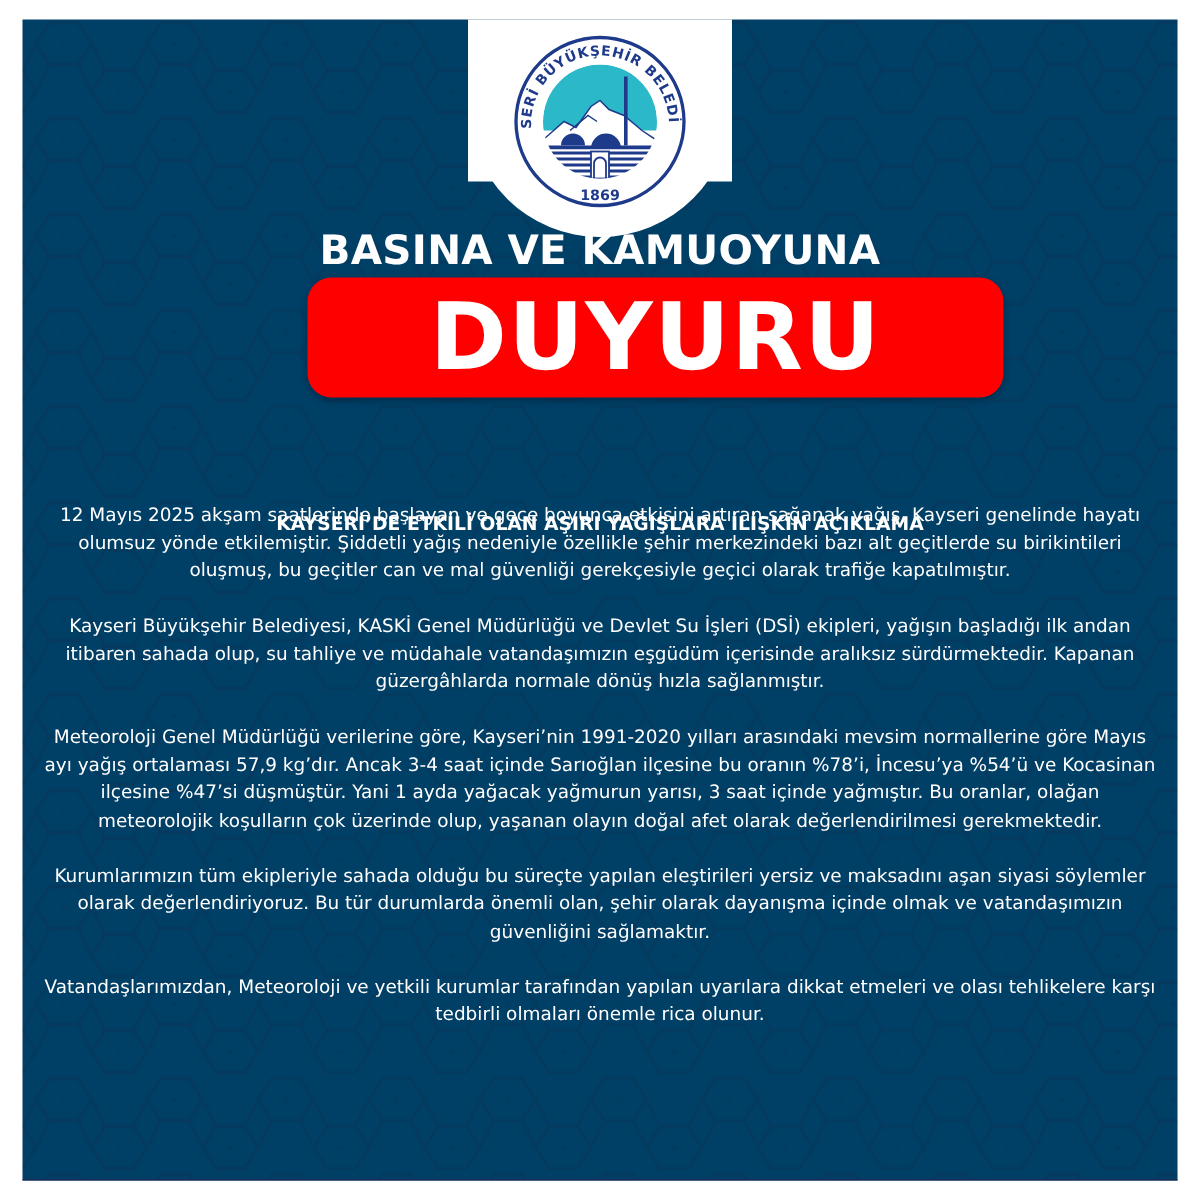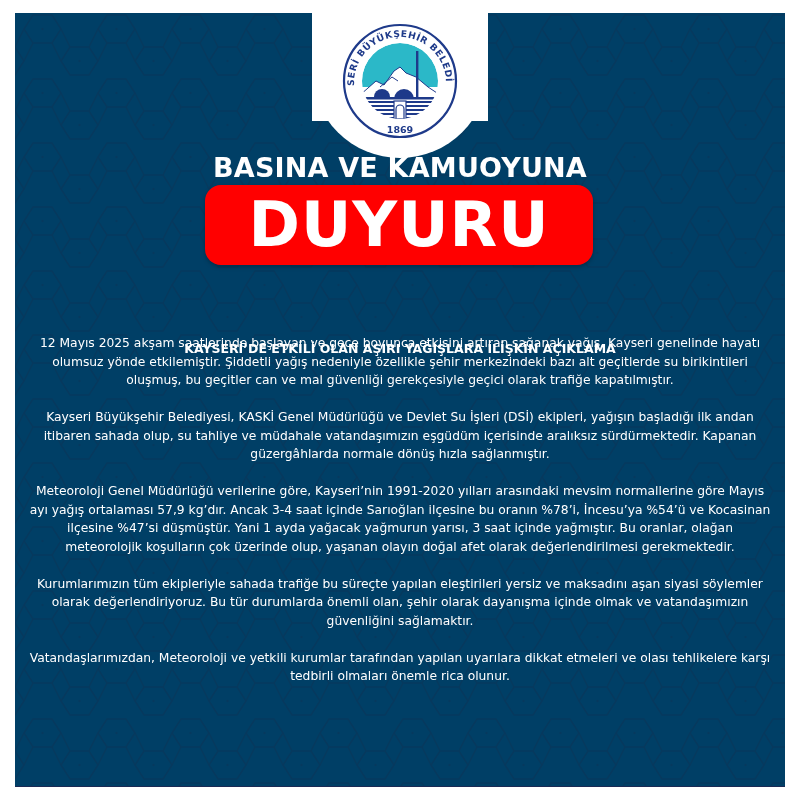--- a/index.html
+++ b/index.html
@@ -24,21 +24,21 @@
   }
   .logo {
     position:absolute; left:321px; top:2px; width:128px; height:128px;
   }
   .headline {
     position:absolute; left:0; right:0; top:139px; text-align:center;
     color:#ffffff; font-weight:bold; font-size:27px; letter-spacing:0.2px;
     font-family:"DejaVu Sans",sans-serif;
   }
   .red-box {
-    position:absolute; left:190px; top:172px; width:388px; height:80px;
+    position:absolute; left:190px; top:172px; width:464px; height:80px;
     background:#ff0000; border-radius:16px;
     box-shadow:0 2px 4px rgba(0,0,0,0.25);
     display:flex; align-items:center; justify-content:center;
   }
   .red-box span {
     color:#ffffff; font-weight:bold; font-size:62px; letter-spacing:1px;
     font-family:"DejaVu Sans",sans-serif; line-height:1;
   }
   .subtitle {
     position:absolute; left:0; right:0; top:286px; text-align:center;
@@ -118,16 +118,16 @@
   <div class="red-box">
     <span>DUYURU</span>
   </div>
 
   <div class="subtitle">KAYSERİ’DE ETKİLİ OLAN AŞIRI YAĞIŞLARA İLİŞKİN AÇIKLAMA</div>
 
   <div class="body-text">
     <p>12 Mayıs 2025 akşam saatlerinde başlayan ve gece boyunca etkisini artıran sağanak yağış, Kayseri genelinde hayatı olumsuz yönde etkilemiştir. Şiddetli yağış nedeniyle özellikle şehir merkezindeki bazı alt geçitlerde su birikintileri oluşmuş, bu geçitler can ve mal güvenliği gerekçesiyle geçici olarak trafiğe kapatılmıştır.</p>
     <p>Kayseri Büyükşehir Belediyesi, KASKİ Genel Müdürlüğü ve Devlet Su İşleri (DSİ) ekipleri, yağışın başladığı ilk andan itibaren sahada olup, su tahliye ve müdahale vatandaşımızın eşgüdüm içerisinde aralıksız sürdürmektedir. Kapanan güzergâhlarda normale dönüş hızla sağlanmıştır.</p>
     <p>Meteoroloji Genel Müdürlüğü verilerine göre, Kayseri’nin 1991-2020 yılları arasındaki mevsim normallerine göre Mayıs ayı yağış ortalaması 57,9 kg’dır. Ancak 3-4 saat içinde Sarıoğlan ilçesine bu oranın %78’i, İncesu’ya %54’ü ve Kocasinan ilçesine %47’si düşmüştür. Yani 1 ayda yağacak yağmurun yarısı, 3 saat içinde yağmıştır. Bu oranlar, olağan meteorolojik koşulların çok üzerinde olup, yaşanan olayın doğal afet olarak değerlendirilmesi gerekmektedir.</p>
-    <p>Kurumlarımızın tüm ekipleriyle sahada trafiğe bu süreçte yapılan eleştirileri yersiz ve maksadını aşan siyasi söylemler olarak değerlendiriyoruz. Bu tür durumlarda önemli olan, şehir olarak dayanışma içinde olmak ve vatandaşımızın güvenliğini sağlamaktır.</p>
+    <p>Kurumlarımızın tüm ekipleriyle sahada olduğu bu süreçte yapılan eleştirileri yersiz ve maksadını aşan siyasi söylemler olarak değerlendiriyoruz. Bu tür durumlarda önemli olan, şehir olarak dayanışma içinde olmak ve vatandaşımızın güvenliğini sağlamaktır.</p>
     <p>Vatandaşlarımızdan, Meteoroloji ve yetkili kurumlar tarafından yapılan uyarılara dikkat etmeleri ve olası tehlikelere karşı tedbirli olmaları önemle rica olunur.</p>
   </div>
 </div>
 
 </body></html>

